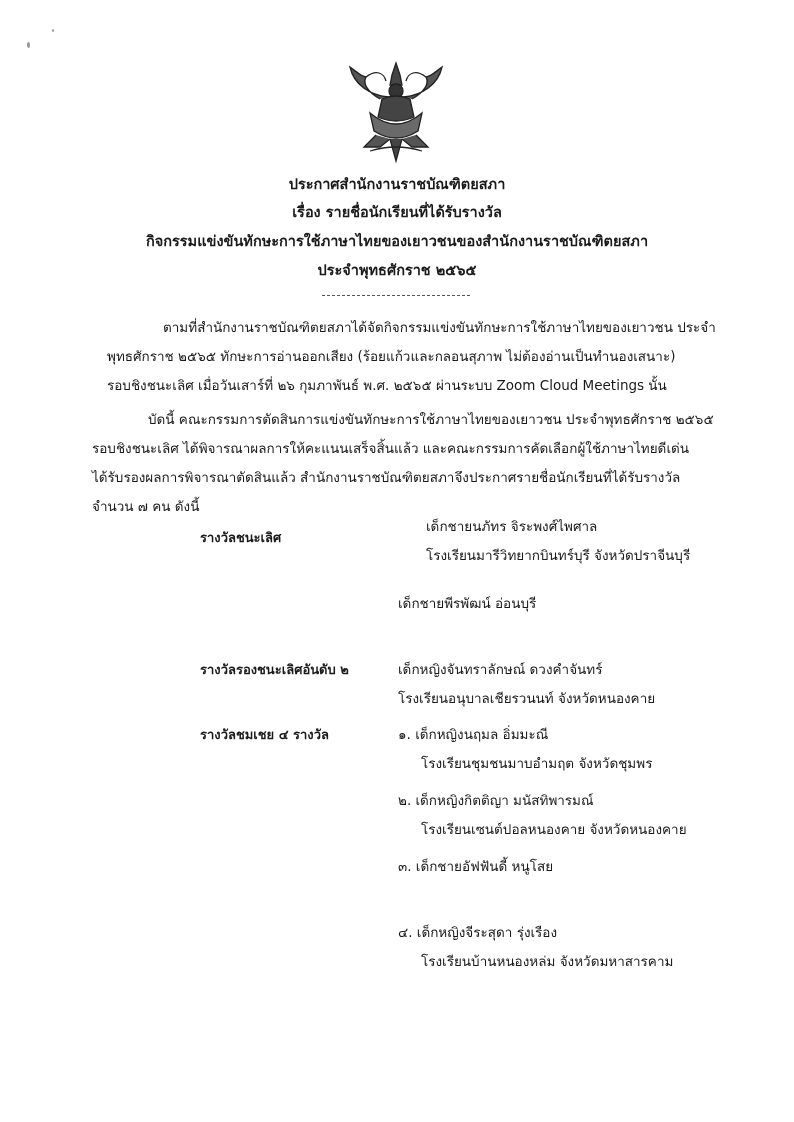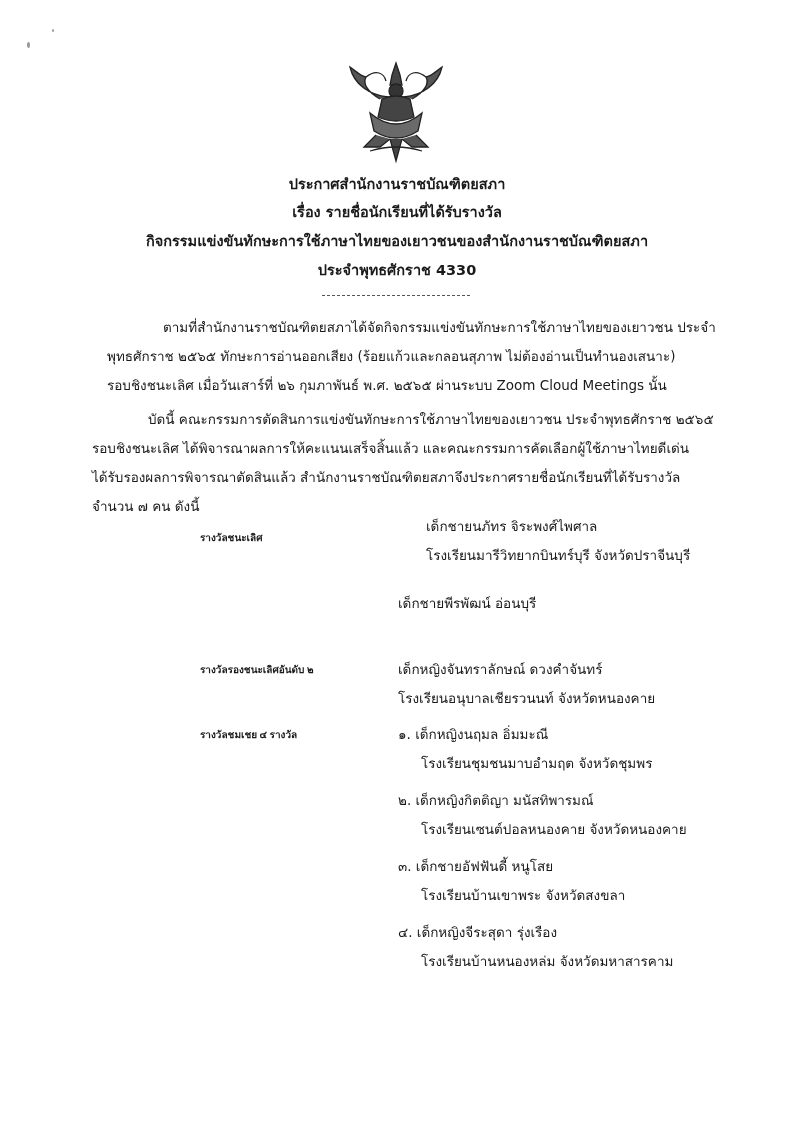--- a/index.html
+++ b/index.html
@@ -22,21 +22,21 @@
       position: absolute; left: 322px; top: 295px; width: 148px; height: 0;
       border-top: 1px dashed #555;
     }
     .para {
       position: absolute; left: 92px; width: 616px;
       font-size: 13.5px; line-height: 29px; text-align: justify;
     }
     .para .line { display: block; white-space: nowrap; }
     .para .indent { padding-left: 56px; }
     .award-label {
-      position: absolute; left: 200px; font-weight: bold; font-size: 10px; line-height: 29px; font-family: Liberation Serif, serif;
+      position: absolute; left: 200px; font-weight: bold; font-size: 13px; line-height: 29px;
     }
     .award-text {
       position: absolute; left: 398px; font-size: 13.5px; line-height: 29px; white-space: nowrap;
     }
     .award-text .sub { display: block; }
     .award-text .sub2 { display: block; padding-left: 23px; }
   </style>
 </head>
 <body>
 
@@ -63,21 +63,21 @@
       <path d="M36 80 L24 92 L40 92 L50 84" fill="#555"></path>
       <path d="M76 80 L88 92 L72 92 L62 84" fill="#555"></path>
       <path d="M50 84 L56 106 L62 84" fill="#444"></path>
       <path d="M30 96 Q56 88 82 96"></path>
     </g>
   </svg>
 
   <div class="heading" style="top:170px;">ประกาศสำนักงานราชบัณฑิตยสภา</div>
   <div class="heading" style="top:198px;">เรื่อง รายชื่อนักเรียนที่ได้รับรางวัล</div>
   <div class="heading" style="top:227px;">กิจกรรมแข่งขันทักษะการใช้ภาษาไทยของเยาวชนของสำนักงานราชบัณฑิตยสภา</div>
-  <div class="heading" style="top:256px;">ประจำพุทธศักราช 4330</div>
+  <div class="heading" style="top:256px;">ประจำพุทธศักราช ๒๕๖๕</div>
   <div class="sep"></div>
 
   <div class="para" style="top:313px;margin-left:15px;">
     <span class="line indent">ตามที่สำนักงานราชบัณฑิตยสภาได้จัดกิจกรรมแข่งขันทักษะการใช้ภาษาไทยของเยาวชน ประจำ</span>
     <span class="line">พุทธศักราช ๒๕๖๕ ทักษะการอ่านออกเสียง (ร้อยแก้วและกลอนสุภาพ ไม่ต้องอ่านเป็นทำนองเสนาะ)</span>
     <span class="line">รอบชิงชนะเลิศ เมื่อวันเสาร์ที่ ๒๖ กุมภาพันธ์ พ.ศ. ๒๕๖๕ ผ่านระบบ Zoom Cloud Meetings นั้น</span>
   </div>
 
   <div class="para" style="top:405px;">
     <span class="line indent">บัดนี้ คณะกรรมการตัดสินการแข่งขันทักษะการใช้ภาษาไทยของเยาวชน ประจำพุทธศักราช ๒๕๖๕</span>
@@ -106,20 +106,19 @@
   <div class="award-text" style="top:720px;">
     <span class="sub">๑. เด็กหญิงนฤมล  อิ่มมะณี</span>
     <span class="sub2">โรงเรียนชุมชนมาบอำมฤต  จังหวัดชุมพร</span>
   </div>
   <div class="award-text" style="top:786px;">
     <span class="sub">๒. เด็กหญิงกิตติญา  มนัสทิพารมณ์</span>
     <span class="sub2">โรงเรียนเซนต์ปอลหนองคาย  จังหวัดหนองคาย</span>
   </div>
   <div class="award-text" style="top:852px;">
     <span class="sub">๓. เด็กชายอัฟฟันดี้  หนูโสย</span>
-    <span class="sub2">โรงเรียนบ้านเขาพระ  จังหวัดสงขลา</span>
   </div>
   <div class="award-text" style="top:918px;">
     <span class="sub">๔. เด็กหญิงจีระสุดา  รุ่งเรือง</span>
     <span class="sub2">โรงเรียนบ้านหนองหล่ม  จังหวัดมหาสารคาม</span>
   </div>
 
 </div>
 
 </body></html>

